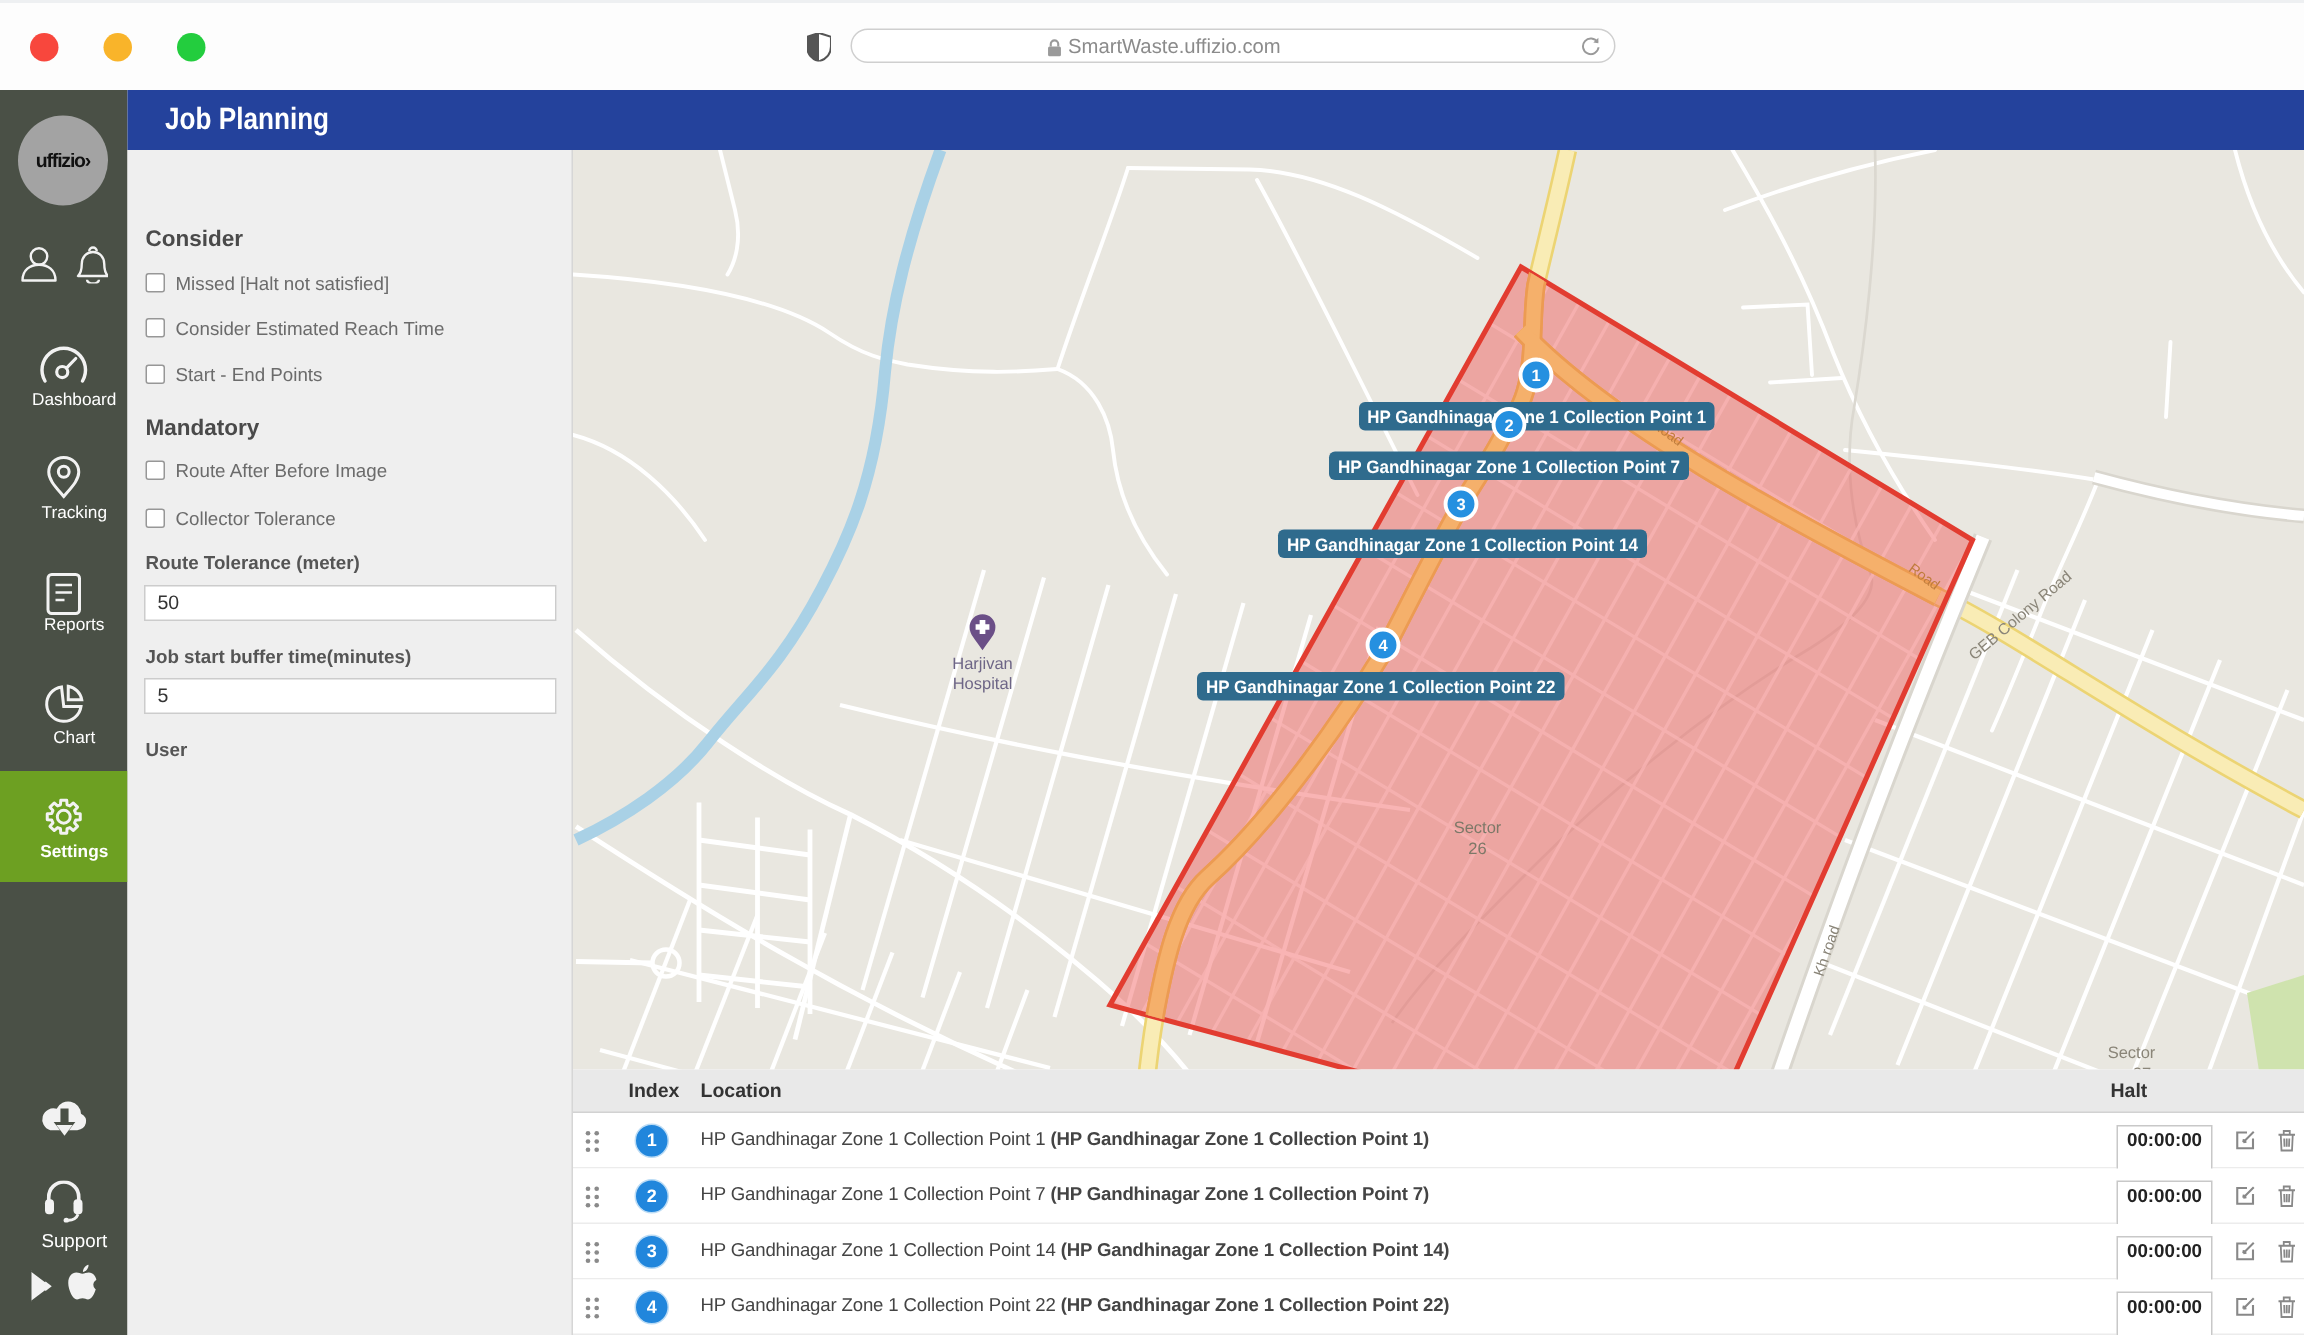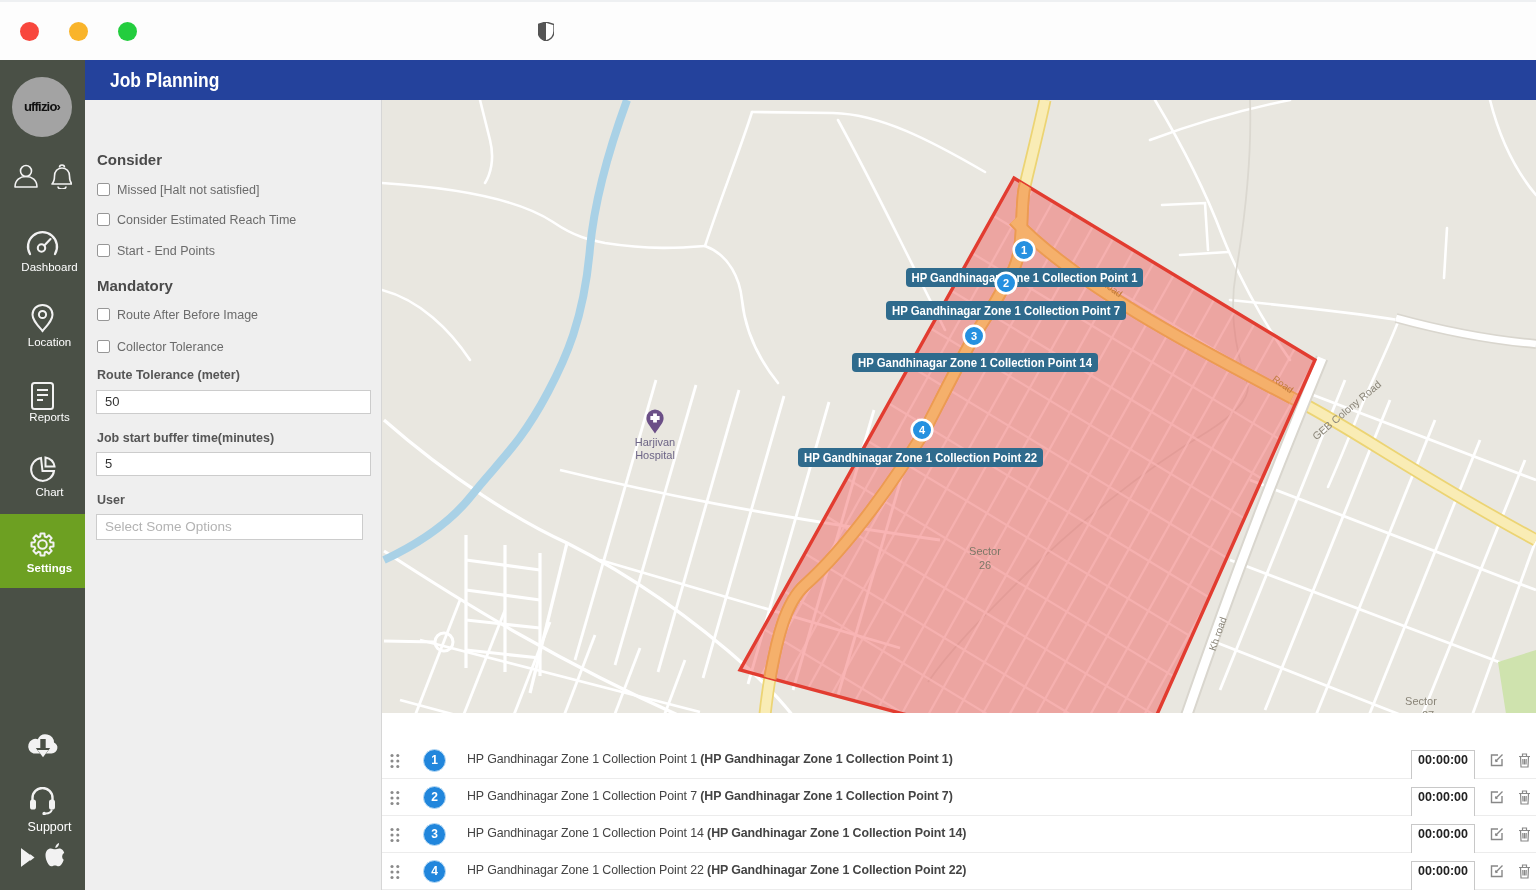--- a/index.html
+++ b/index.html
@@ -58,20 +58,31 @@
 <body>
 
 <div id="browser" class="abs">
   <div class="light abs" style="left:20px;background:#f8473d"></div>
   <div class="light abs" style="left:69px;background:#f9b42a"></div>
   <div class="light abs" style="left:118px;background:#23cd3e"></div>
   <svg class="abs" style="left:538px;top:20px" width="16" height="19" viewBox="0 0 16 19">
     <path d="M8 0 L16 2.5 L16 9 C16 14 12.5 17.5 8 19 C3.5 17.5 0 14 0 9 L0 2.5 Z" fill="#fff" stroke="#555" stroke-width="1.4"></path>
     <path d="M8 0 L0 2.5 L0 9 C0 14 3.5 17.5 8 19 Z" fill="#555"></path>
   </svg>
+  <div id="urlbar" class="abs">
+    <svg class="abs" style="left:130px;top:6px" width="10" height="12" viewBox="0 0 10 12">
+        <rect x="0.7" y="5" width="8.6" height="6.5" rx="1" fill="#9a9a9a"></rect>
+        <path d="M2.5 5 L2.5 3.4 a2.5 2.5 0 0 1 5 0 L7.5 5" fill="none" stroke="#9a9a9a" stroke-width="1.4"></path>
+      </svg>
+    <div id="urltext">SmartWaste.uffizio.com</div>
+    <svg class="abs" style="right:9px;top:4px" width="13" height="13" viewBox="0 0 13 13">
+        <path d="M11 4.2 A5.2 5.2 0 1 0 11.7 7.5" fill="none" stroke="#9a9a9a" stroke-width="1.3"></path>
+        <path d="M11.6 1.2 L11.6 4.8 L8.2 4.4 Z" fill="#9a9a9a"></path>
+      </svg>
+  </div>
 </div>
 
 <div id="sidebar" class="abs">
   <div id="logo" class="abs" style="top:17px">uffizio›</div>
 
   <svg class="abs" style="left:13px;top:104px" width="59" height="25" viewBox="0 0 59 25">
     <g fill="none" stroke="#f2f2f2" stroke-width="1.6">
       <circle cx="13" cy="7" r="5.5"></circle>
       <path d="M2 23 C2 16 7 12.5 13 12.5 C19 12.5 24 16 24 23 Z" stroke-linejoin="round"></path>
       <path d="M49 4 C44.5 4 41.5 7.5 41.5 12 C41.5 17 40 19 39 20 L59 20 C58 19 56.5 17 56.5 12 C56.5 7.5 53.5 4 49 4 Z" stroke-linejoin="round"></path>
@@ -84,21 +95,21 @@
     <path d="M4 27 A14.5 14.5 0 1 1 29 27" fill="none" stroke="#f2f2f2" stroke-width="2.3" stroke-linecap="round"></path>
     <circle cx="15.5" cy="21" r="3.7" fill="none" stroke="#f2f2f2" stroke-width="2.1"></circle>
     <path d="M18.3 18.4 L24.5 12" fill="none" stroke="#f2f2f2" stroke-width="2.1" stroke-linecap="round"></path>
   </svg>
   <div class="navlabel abs" style="top:201px">Dashboard</div>
 
   <svg class="abs" style="left:30px;top:243px" width="25" height="30" viewBox="0 0 25 30">
     <path d="M12.5 2 C6.7 2 2.5 6.3 2.5 11.7 C2.5 17 7 21.5 12.5 28 C18 21.5 22.5 17 22.5 11.7 C22.5 6.3 18.3 2 12.5 2 Z" fill="none" stroke="#f2f2f2" stroke-width="2"></path>
     <circle cx="12.5" cy="11.5" r="3.6" fill="none" stroke="#f2f2f2" stroke-width="2"></circle>
   </svg>
-  <div class="navlabel abs" style="top:276px">Location</div>
+  <div class="navlabel abs" style="top:276px">Tracking</div>
 
   <svg class="abs" style="left:30px;top:321px" width="25" height="30" viewBox="0 0 25 30">
     <rect x="2" y="2" width="21" height="26" rx="2.5" fill="none" stroke="#f2f2f2" stroke-width="2"></rect>
     <path d="M7 9 L18 9 M7 14 L18 14 M7 19 L13 19" stroke="#f2f2f2" stroke-width="1.8" fill="none"></path>
   </svg>
   <div class="navlabel abs" style="top:351px">Reports</div>
 
   <svg class="abs" style="left:28px;top:395px" width="29" height="29" viewBox="0 0 29 29">
     <path d="M13 3 A11.5 11.5 0 1 0 26 16 L14.5 16 Z" fill="none" stroke="#f2f2f2" stroke-width="2"></path>
     <path d="M17.5 2.5 A11 11 0 0 1 26.5 11.5 L17.5 11.5 Z" fill="none" stroke="#f2f2f2" stroke-width="2"></path>
@@ -149,21 +160,20 @@
   <div class="cbrow abs" style="top:110px"><span class="cb"></span><span class="cblabel">Consider Estimated Reach Time</span></div>
   <div class="cbrow abs" style="top:141px"><span class="cb"></span><span class="cblabel">Start - End Points</span></div>
   <div class="h2 abs" style="left:12px;top:177px">Mandatory</div>
   <div class="cbrow abs" style="top:205px"><span class="cb"></span><span class="cblabel">Route After Before Image</span></div>
   <div class="cbrow abs" style="top:237px"><span class="cb"></span><span class="cblabel">Collector Tolerance</span></div>
   <div class="flabel abs" style="top:268px">Route Tolerance (meter)</div>
   <div class="finput abs" style="top:290px">50</div>
   <div class="flabel abs" style="top:331px">Job start buffer time(minutes)</div>
   <div class="finput abs" style="top:352px">5</div>
   <div class="flabel abs" style="top:393px">User</div>
-  <div class="finput abs" id="userselect" style="top:414px">Select Some Options</div>
 </div>
 
 <div id="map" class="abs">
 <svg width="1154" height="790" viewBox="382 100 1154 790">
   <rect x="382" y="100" width="1154" height="790" fill="#e9e7e0"></rect>
   <defs>
     <clipPath id="zoneclip">
           <polygon points="1014,178 1315,360 1130,775 740,670"></polygon>
         </clipPath>
   </defs>
@@ -350,20 +360,25 @@
   <div class="t abs">Checkpoints</div>
   <div class="cbtn abs" style="left:93px;width:20px;text-align:center;font-size:14px;line-height:16px">+</div>
   <div class="cbtn abs" style="left:119px;width:23px"><svg style="margin:2px 0 0 5.5px" width="11" height="12" viewBox="0 0 11 12">
         <path d="M5.5 8 L5.5 1.5 M5.5 0.8 L2.8 3.8 M5.5 0.8 L8.2 3.8 M1 8.5 L1 10.5 L10 10.5 L10 8.5" fill="none" stroke="#333" stroke-width="1.3"></path>
       </svg></div>
   <div class="cbtn txt abs" style="left:148px;width:57px">Optimize</div>
   <div class="cbtn txt abs" style="left:211px;width:49px">Routing</div>
 </div>
 
 <div id="tbl" class="abs">
+  <div id="thead" class="abs">
+    <span class="abs" style="left:37px;top:6px">Index</span>
+    <span class="abs" style="left:85px;top:6px">Location</span>
+    <span class="abs" style="left:1025px;top:6px">Halt</span>
+  </div>
   <div class="trow abs" style="top:29px">
     <svg class="abs" style="left:7px;top:11px" width="12" height="16" viewBox="0 0 12 16">
         <g fill="#8a8a8a">
           <circle cx="3" cy="2.5" r="1.55"></circle>
           <circle cx="8.8" cy="2.5" r="1.55"></circle>
           <circle cx="3" cy="8" r="1.55"></circle>
           <circle cx="8.8" cy="8" r="1.55"></circle>
           <circle cx="3" cy="13.5" r="1.55"></circle>
           <circle cx="8.8" cy="13.5" r="1.55"></circle>
         </g>

